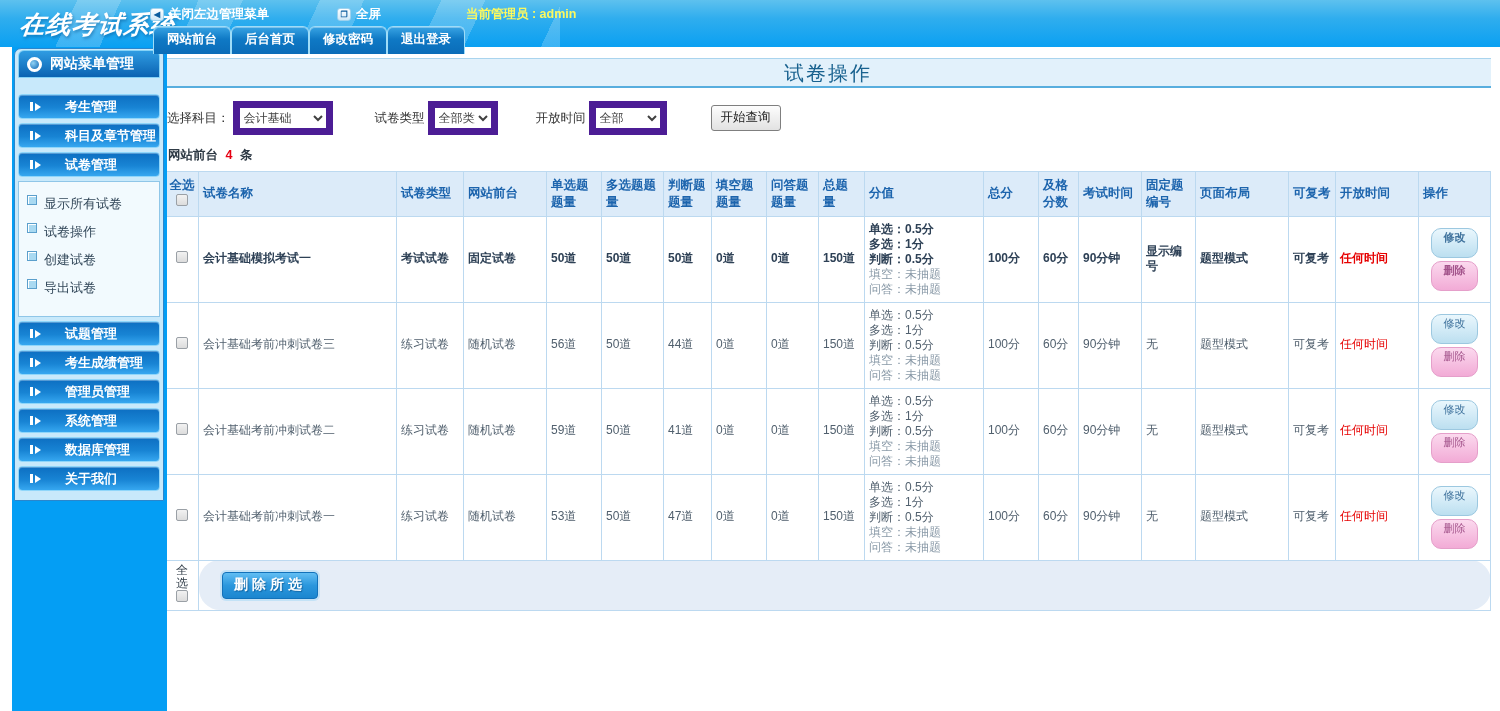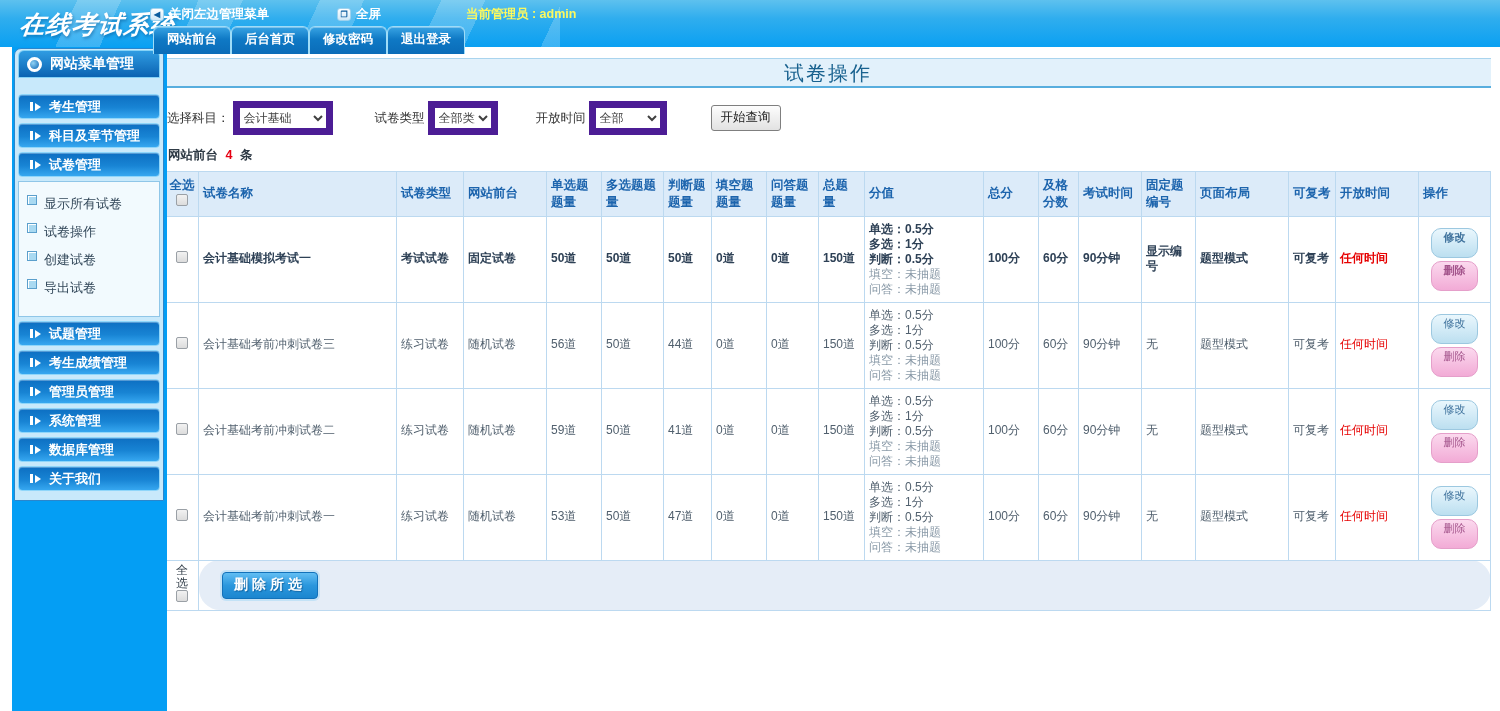--- a/index.html
+++ b/index.html
@@ -31,21 +31,21 @@
 
   
   .sidebar { position:absolute; left:12px; top:47px; width:155px; height:664px; background:#049ef4; z-index:2; }
   .side-panel { margin:1px 3px 0 2px; background:#c8e9fb; border:1px solid #2b86cc; border-radius:7px 7px 0 0; padding:0 2px 5px; }
   .side-header { height:28px; margin:1px; background:linear-gradient(180deg,#2f9ce2 0%,#0b63b2 100%);
     border:1px solid #86d2f6; border-radius:6px 6px 0 0; display:flex; align-items:center; gap:8px;
     color:#fff; font-weight:bold; font-size:14px; padding-left:8px; }
   .circle-icon { width:15px; height:15px; border:3px solid #fff; border-radius:50%;
     background:radial-gradient(circle at 35% 35%, #8fd2f5, #0b63b2); flex:0 0 auto; }
   .side-gap { height:11px; }
-  .side-btn { margin:4px 1px; height:25px; display:flex; align-items:center; gap:8px; padding-left:11px;
+  .side-btn { margin:4px 1px; height:25px; display:flex; align-items:center; gap:24px; padding-left:11px;
     background:linear-gradient(180deg,#0d6fc2 0%,#1884d4 55%,#36a7f0 100%);
     border:1px solid #8fd6fa; border-radius:4px; color:#fff; font-weight:bold; font-size:13px;
     box-shadow:inset 0 1px 0 rgba(255,255,255,.3); cursor:pointer; }
   .arrow-icon { display:inline-flex; align-items:center; gap:2px; }
   .arrow-icon i { display:block; width:3px; height:9px; background:#fff; }
   .arrow-icon b { display:block; width:0; height:0; border-left:6px solid #fff;
     border-top:4.5px solid transparent; border-bottom:4.5px solid transparent; }
   .submenu { margin:3px 1px; background:#f2fafe; border:1px solid #8fc6e8; padding:8px 4px 14px 6px; }
   .submenu-item { display:flex; align-items:flex-start; gap:7px; color:#33485a; font-size:13px;
     padding:5px 0 5px 2px; cursor:pointer; }

